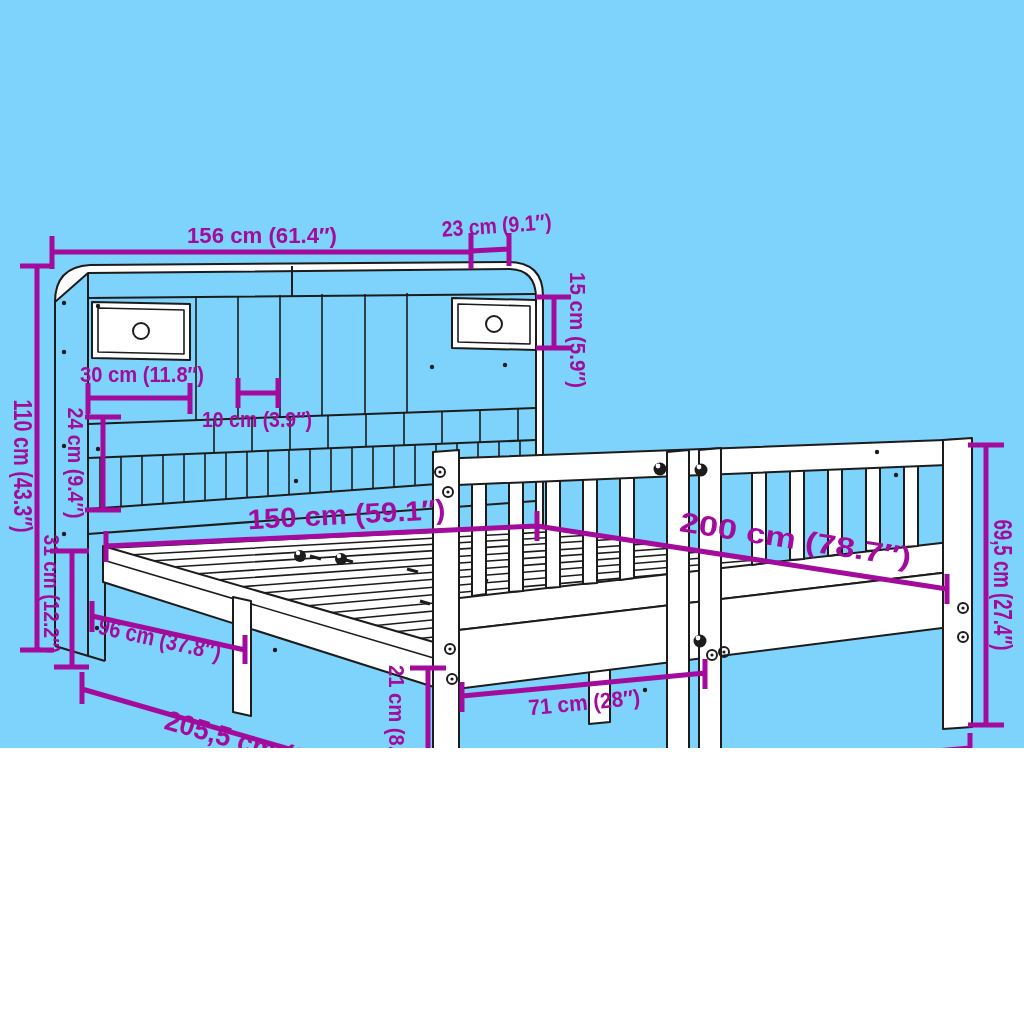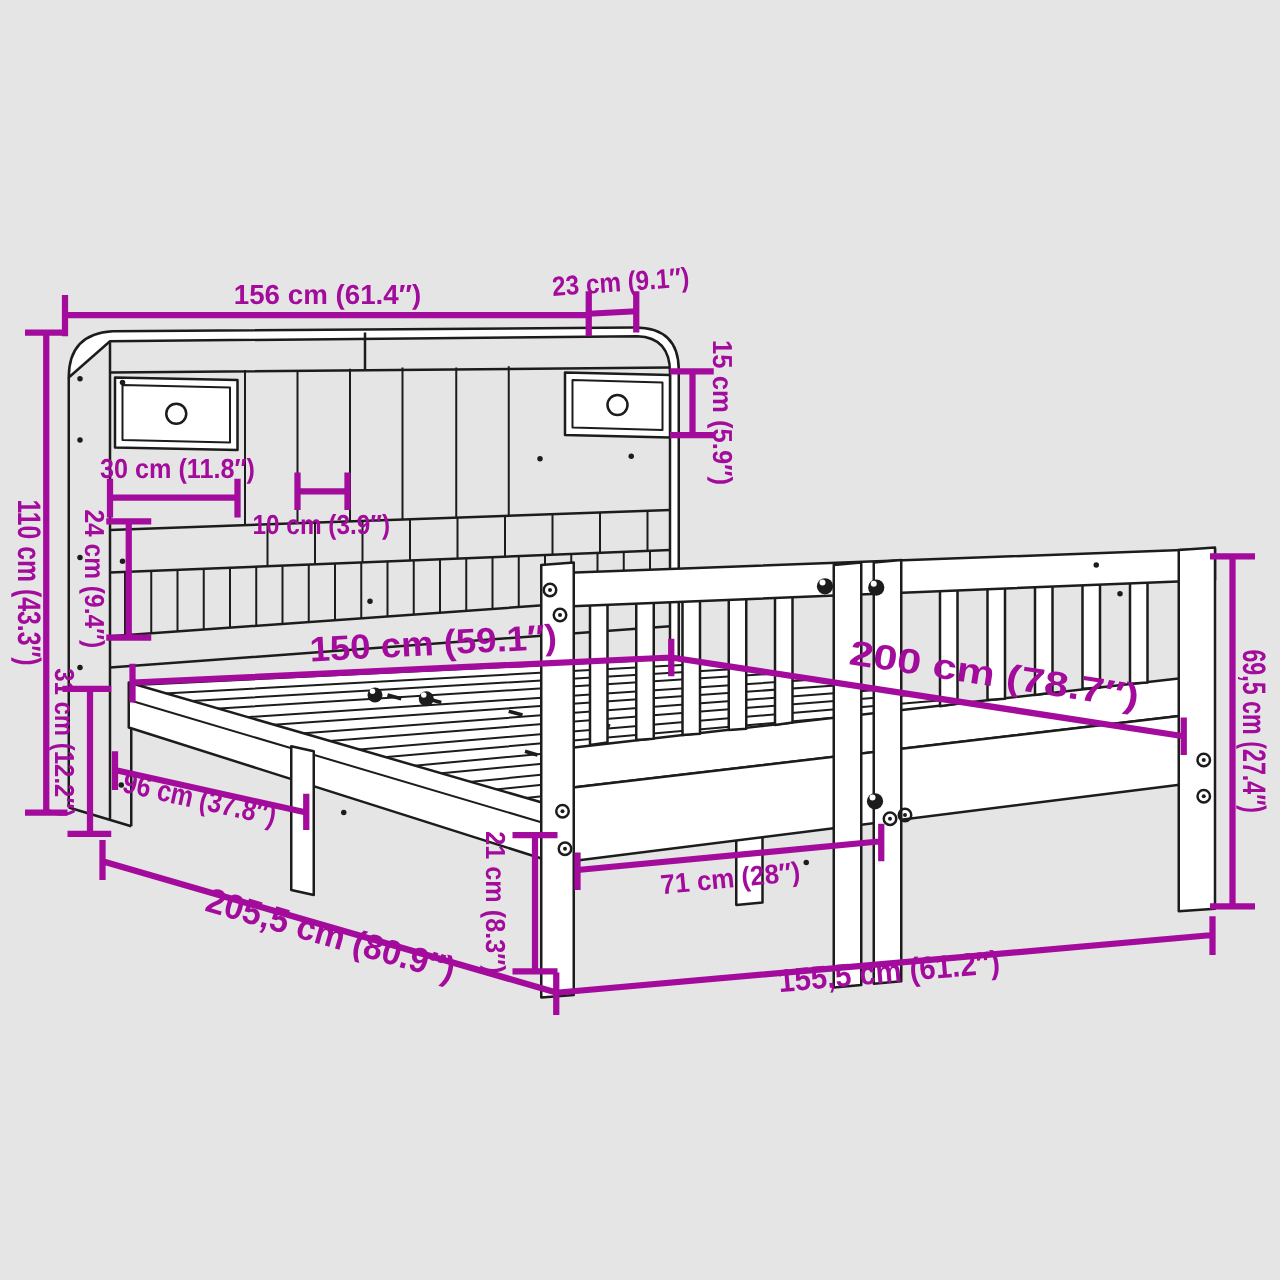--- a/index.html
+++ b/index.html
@@ -1,16 +1,16 @@
 <!DOCTYPE html>
 <html><head>
 <meta charset="utf-8">
 <style>
   html,body{margin:0;padding:0;background:#fff;}
-  .stage{position:relative;width:1024px;height:1024px;background:#e5e5e5;overflow:hidden;}
+  .stage{position:relative;width:1024px;height:748px;background:#7dd3fc;overflow:hidden;}
   svg{display:block;}
   g[data-name="bed-drawing"] path,
   g[data-name="bed-drawing"] circle{stroke:#1c1c1c;stroke-width:2;fill:none;stroke-linejoin:round;}
   g[data-name="bed-drawing"] path.fillw{fill:#ffffff;}
   g[data-name="bed-drawing"] path.thin{stroke-width:1.6;}
   g[data-name="bed-drawing"] .dot{fill:#1c1c1c;stroke:none;}
   g[data-name="bed-drawing"] .whitedot{fill:#ffffff;stroke:none;}
   g[data-name="bed-drawing"] path.dash{stroke-width:3;}
   g[data-name="dimension-annotations"] path{stroke:#A30B9C;stroke-width:5;fill:none;stroke-linecap:butt;}
   g[data-name="dimension-annotations"] text{

